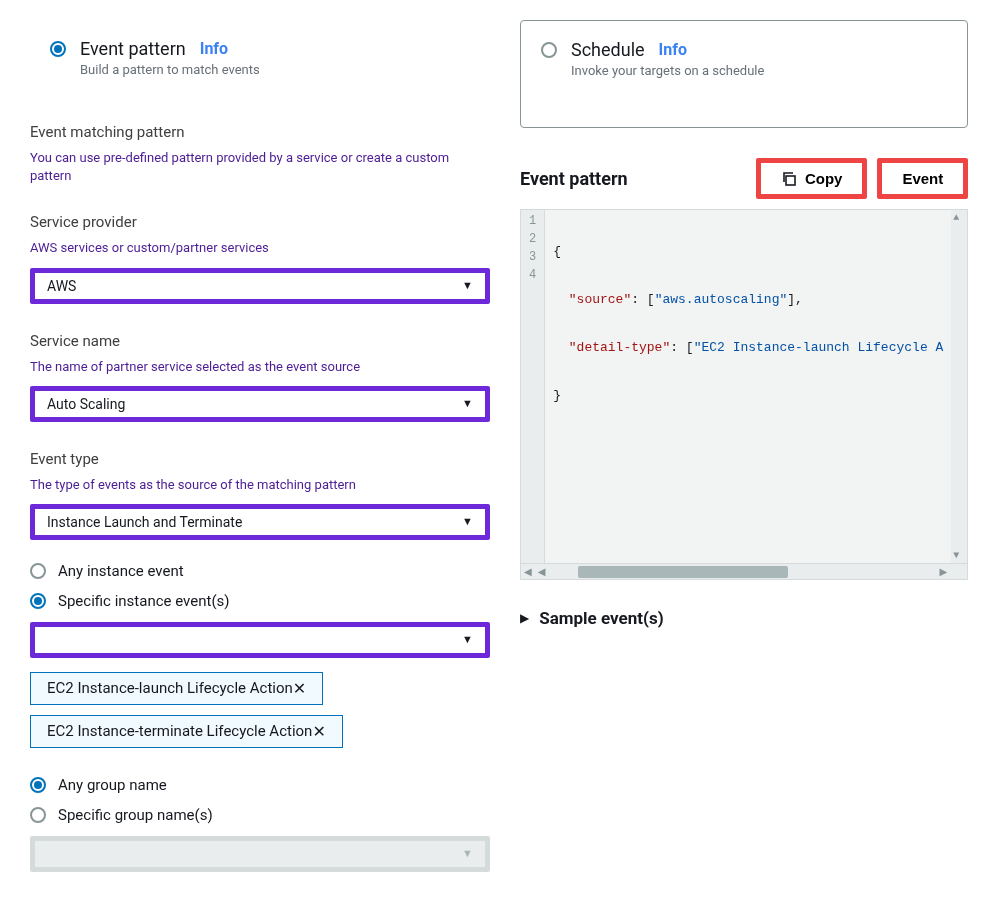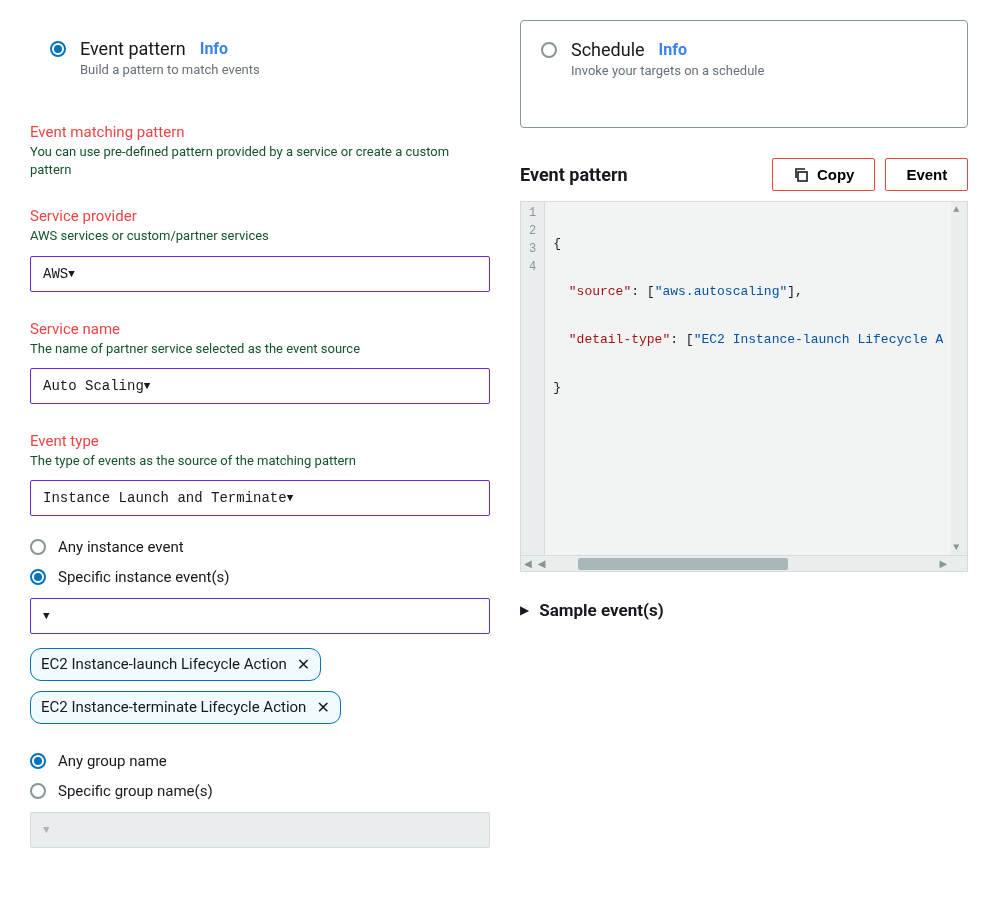--- a/index.html
+++ b/index.html
@@ -75,57 +75,56 @@
       color: #687078;
       font-size: 13px;
       margin-top: 3px;
     }
     .section {
       margin-top: 28px;
     }
     .section-title {
       font-size: 15px;
       font-weight: 400;
-      color: #ef4444;
+      color: #404040;
     }
     .section-desc {
-      color: #14532d;
+      color: #4c1d95;
       font-size: 13px;
-      margin-top: 2px;
+      margin-top: 8px;
       line-height: 1.4;
     }
     .radio-group {
       margin-top: 10px;
     }
     .radio-row {
       display: flex;
       align-items: center;
       padding: 6px 0;
       cursor: pointer;
     }
     .radio-row .radio {
       margin-top: 0;
       margin-right: 12px;
     }
     .radio-label {
       font-size: 15px;
     }
     .select {
       width: 100%;
-      border: 1px solid #6d28d9;
+      border: 5px solid #6d28d9;
       border-radius: 2px;
       height: 36px;
       display: flex;
       align-items: center;
-      justify-content: flex-start;
+      justify-content: space-between;
       padding: 0 12px;
       margin-top: 10px;
       cursor: pointer;
       background: #fff;
-      font-family: Liberation Mono, monospace;
     }
     .select .caret {
       font-size: 11px;
       color: #16191f;
     }
     .select.disabled {
       background: #eaeded;
       color: #879596;
       border-color: #d5dbdb;
       cursor: not-allowed;
@@ -134,24 +133,23 @@
       margin-top: 14px;
       display: flex;
       flex-wrap: wrap;
       gap: 10px;
     }
     .tag {
       display: flex;
       align-items: center;
       border: 1px solid #0073bb;
       background: #f1faff;
-      padding: 6px 10px;
-      border-radius: 11px;
+      padding: 6px 16px;
+      border-radius: 0;
       font-size: 15px;
-      gap: 10px;
     }
     .tag .close {
       font-size: 16px;
       cursor: pointer;
       color: #16191f;
     }
     .pattern-header {
       display: flex;
       align-items: center;
       justify-content: space-between;
@@ -160,21 +158,21 @@
     }
     .pattern-title {
       font-size: 18px;
       font-weight: 700;
     }
     .btn-group {
       display: flex;
       gap: 10px;
     }
     .btn {
-      border: 1px solid #ef4444;
+      border: 5px solid #ef4444;
       background: #fff;
       padding: 7px 20px;
       font-size: 15px;
       font-weight: 700;
       cursor: pointer;
       border-radius: 2px;
       display: flex;
       align-items: center;
       gap: 8px;
     }

